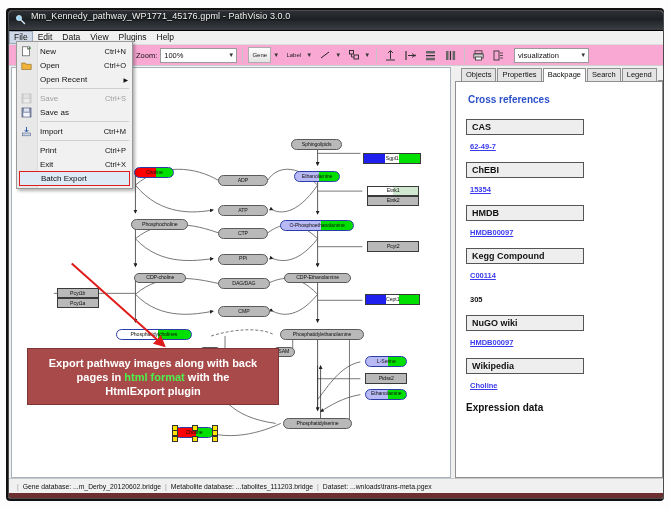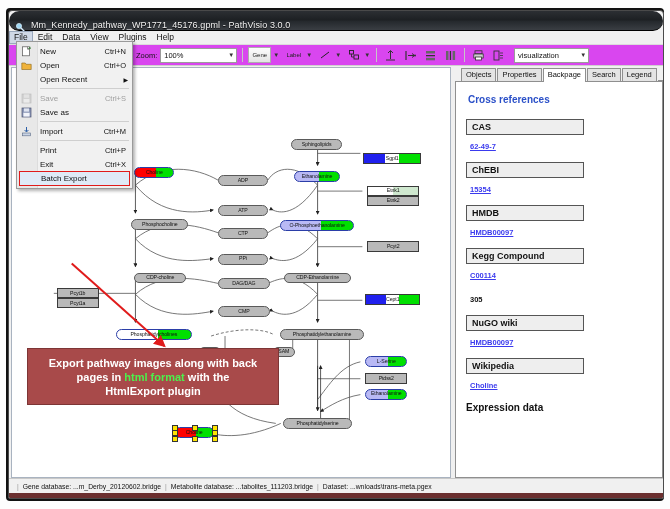--- a/index.html
+++ b/index.html
@@ -23,24 +23,23 @@
     background:#f0f0f0;
     border:1px solid #4a4a4a;
     border-radius:4px 4px 2px 2px;
     overflow:hidden;
     display:flex;flex-direction:column;
   }
   
   #titlebar{
     height:19px;flex:0 0 19px;
     background:linear-gradient(to bottom,#2c2f33 0%,#1d2023 48%,#24282c 52%,#3a3e43 100%);
-    display:flex;align-items:flex-end;
+    display:flex;align-items:flex-start;
     border-bottom:1px solid #000;
     position:relative;
-    border-radius:10px;
   }
   #titlebar .tb-icon{
     width:11px;height:11px;margin-left:6px;margin-right:5px;
     flex:0 0 11px;
   }
   #titlebar .tb-text{
     color:#f2f2f2;font-size:9px;letter-spacing:.1px;
     text-shadow:0 1px 1px #000;
     white-space:nowrap;
   }
@@ -51,21 +50,21 @@
     display:flex;align-items:center;
     font-size:8.5px;color:#111;
     border-bottom:1px solid #dcdcdc;
     position:relative;z-index:40;
   }
   #menubar .mi{padding:1px 5px;line-height:11px;cursor:default;}
   #menubar .mi.active{background:#cfd8e6;border:1px solid #9aa8bd;padding:0px 4px;}
   
   #toolbar{
     height:20px;flex:0 0 20px;
-    background:#d946ef;
+    background:#f9a8d4;
     display:flex;align-items:center;gap:3px;
     border-bottom:1px solid #cfcfcf;
     padding-left:2px;font-size:7.5px;color:#222;
     position:relative;z-index:5;text-align:center;
   }
   .tb-sep{width:1px;height:14px;background:#c6c6c6;margin:0 2px;}
   .tb-btn{
     width:15px;height:15px;border:1px solid transparent;
     display:flex;align-items:center;justify-content:center;
   }

